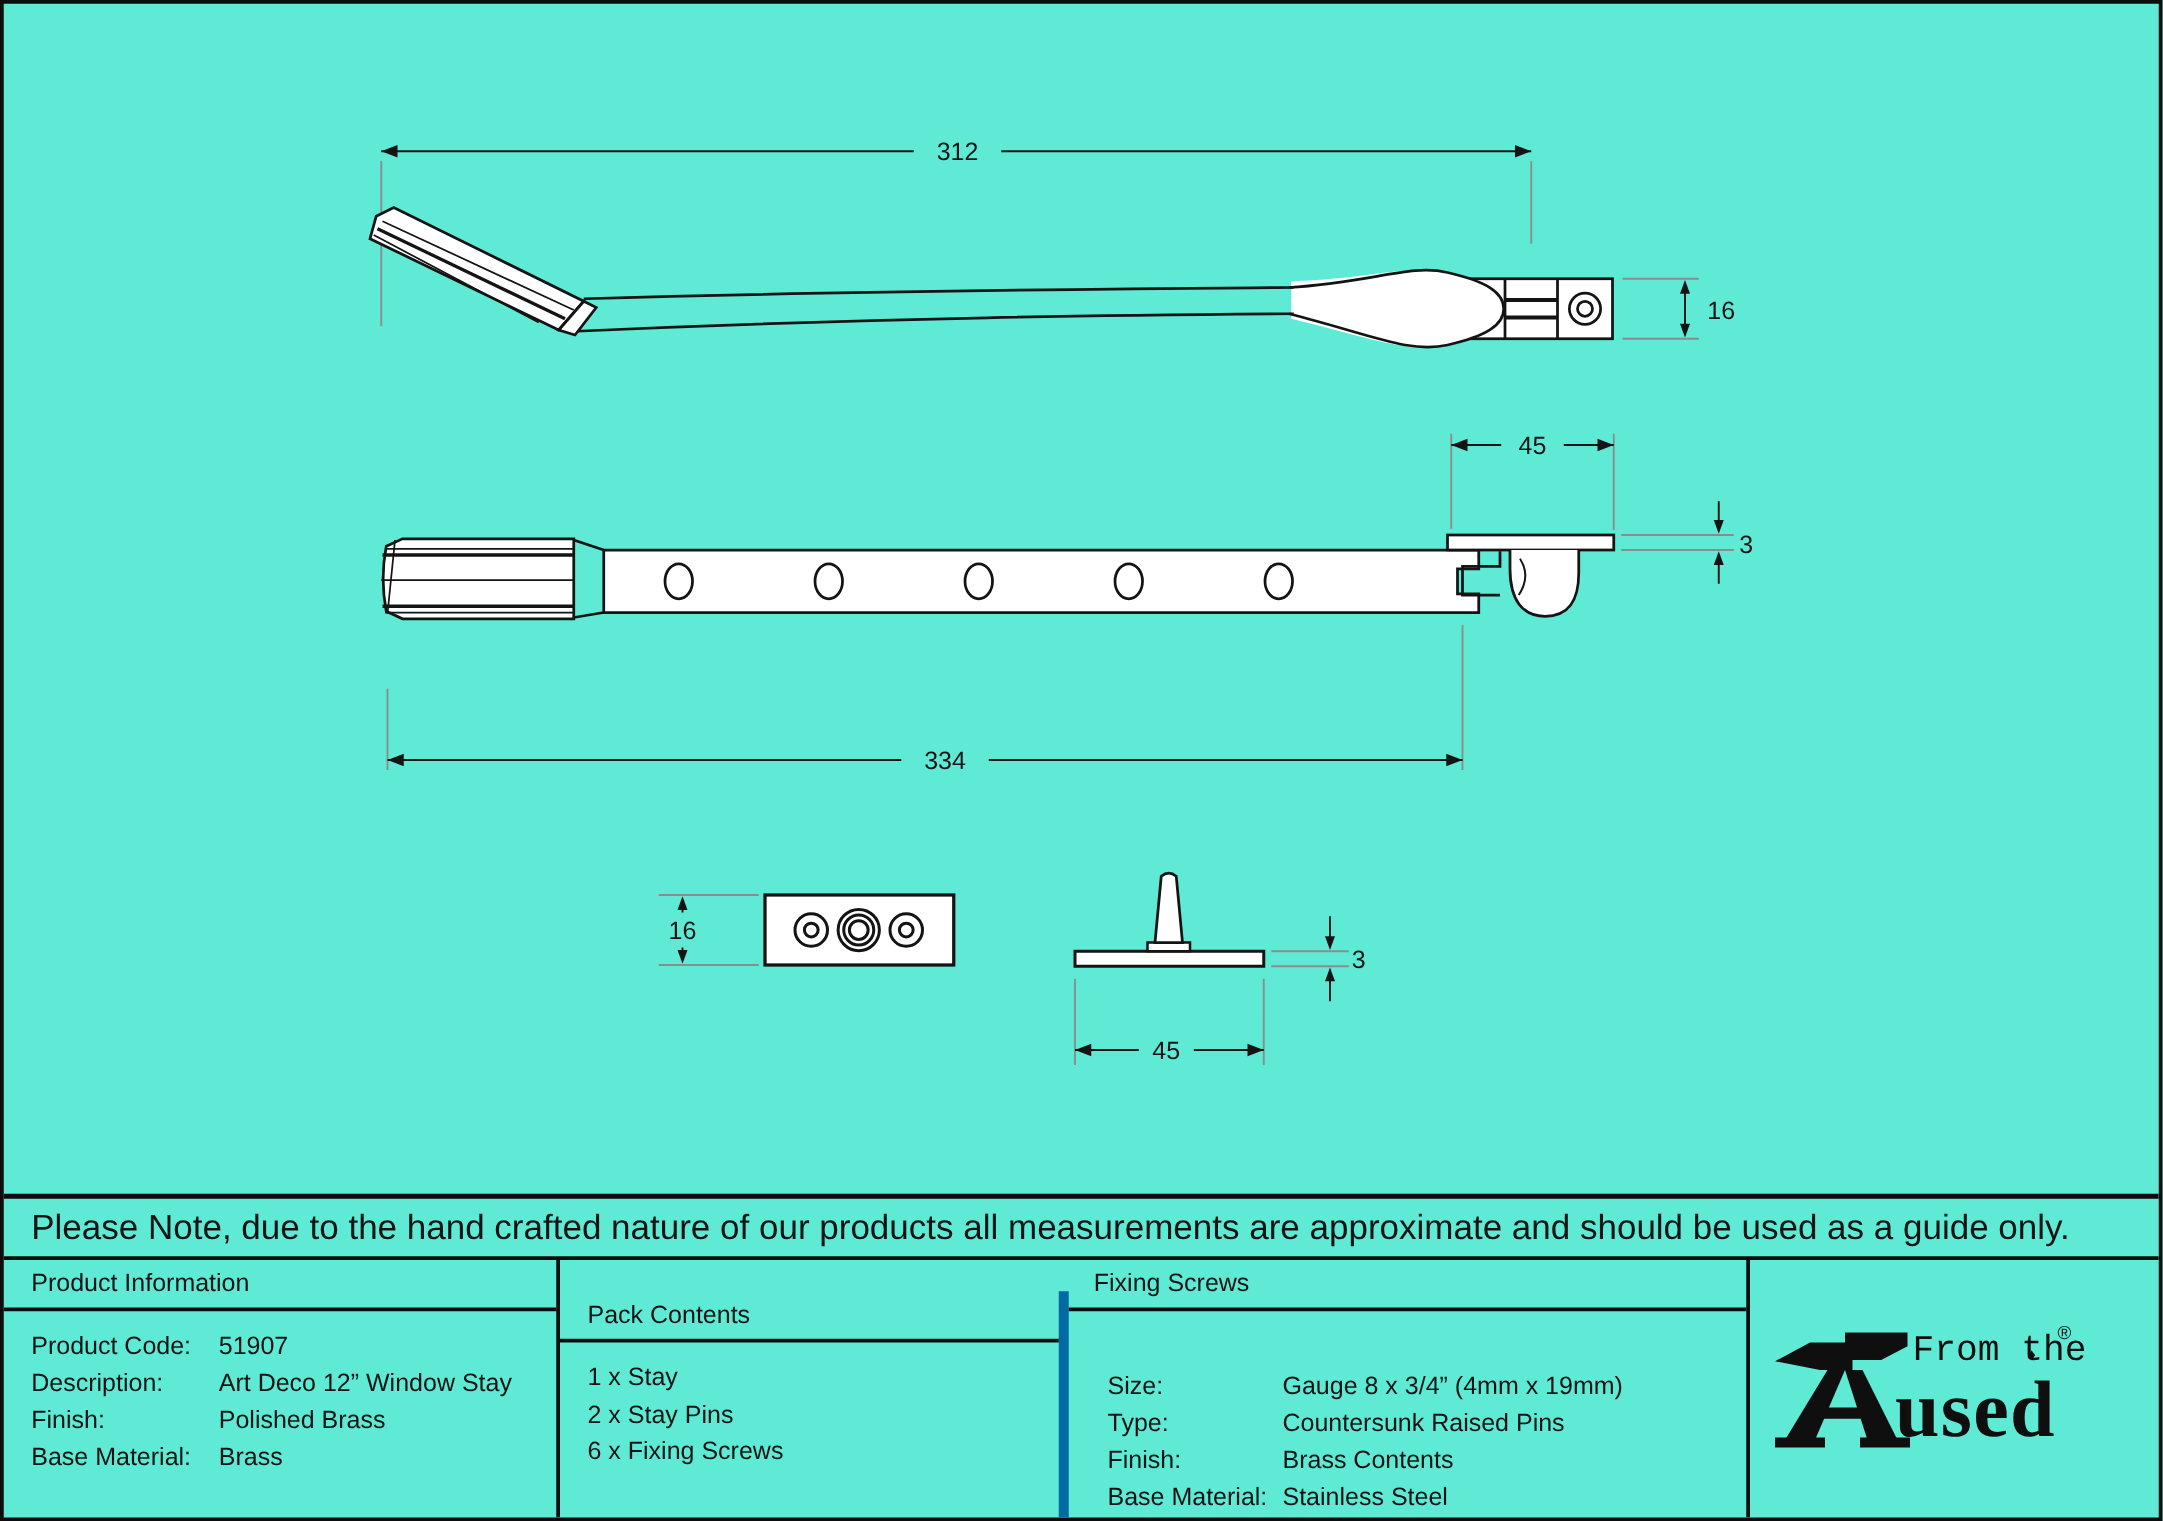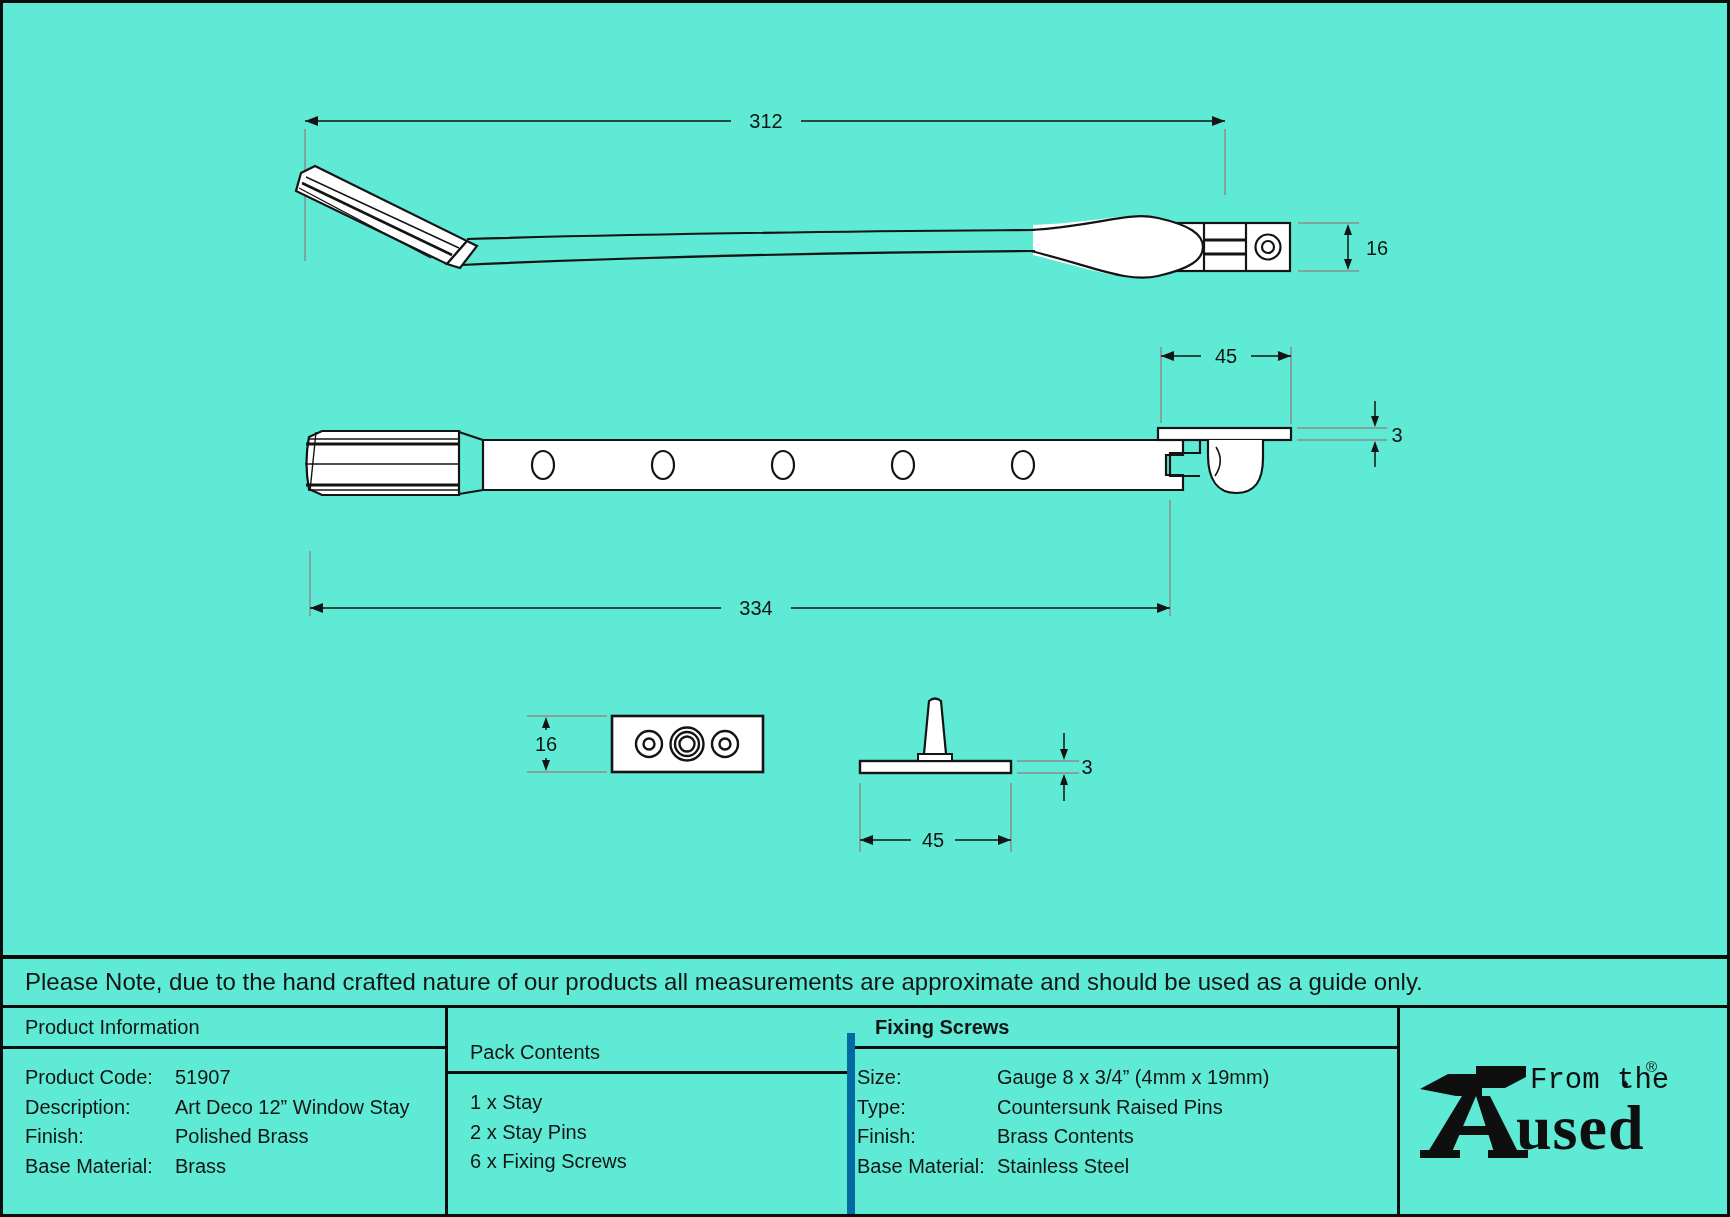--- a/index.html
+++ b/index.html
@@ -9,37 +9,37 @@
     border:3px solid #0d0d0d; background:#5eead4; overflow:hidden;
   }
   .drawing-svg { position:absolute; left:0; top:0; }
   .dim-text { font-family:"Liberation Sans", sans-serif; font-size:20px; fill:#141414; }
 
   
   .note-row {
     position:absolute; left:0; right:0; top:952px; height:53px;
     border-top:4px solid #0d0d0d; border-bottom:3px solid #0d0d0d;
     display:flex; align-items:center; padding-left:22px;
-    font-size:24px;
+    font-size:28px;
   }
 
   
   .spec-table { position:absolute; left:0; right:0; top:1005px; bottom:0; display:flex;justify-content:center; }
   .col { position:relative; height:100%; }
   .col-1 { width:445px; border-right:3px solid #0d0d0d; }
   .col-2 { width:407px; border-right:8px solid #0369a1;margin-top:25px; }
   .col-3 { width:545px; border-right:3px solid #0d0d0d; }
   .col-4 { flex:1; }
   .col-head {
     height:41px; border-bottom:3px solid #0d0d0d;
     display:flex; align-items:center; padding-left:22px; font-size:20px;
   }
-  .col-3 .col-head { padding-left:20px;font-weight:bold; }
+  .col-3 .col-head { padding-left:20px; }
   .col-body { padding:14px 0 0 22px; font-size:20px; line-height:29.5px; }
-  .col-3 .col-body { padding-left:2px; }
+  .col-3 .col-body { padding-left:31px;margin-top:32px; }
   .kv .k { display:inline-block; width:150px; }
   .col-3 .kv .k { display:inline-block; width:140px; }
 
   
   .logo { position:absolute; left:18px; top:46px; width:300px; height:112px; }
   .logo .anvil-svg { position:absolute; left:0; top:10px; }
   .logo .nvil {
     position:absolute; left:98px; bottom:6px; line-height:1;
     font-family:"Liberation Serif", serif; font-weight:700; font-size:64px; color:#0f0f0f;
     letter-spacing:1px;

